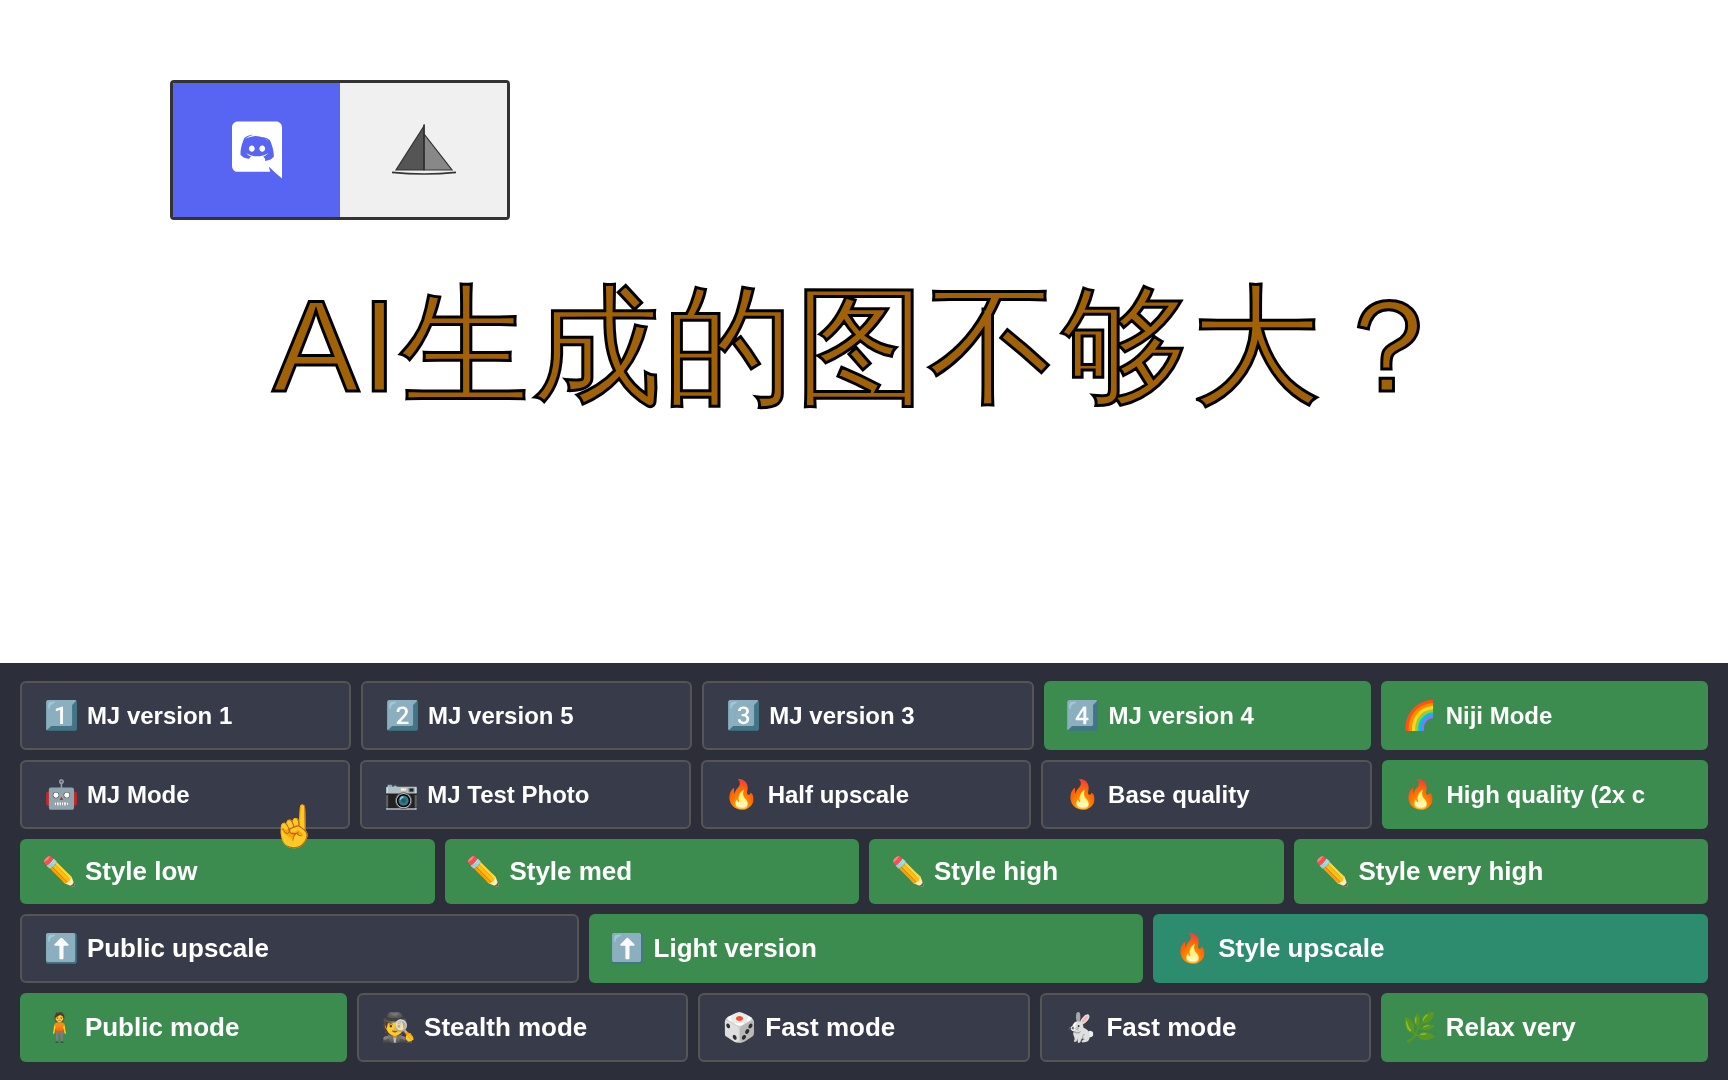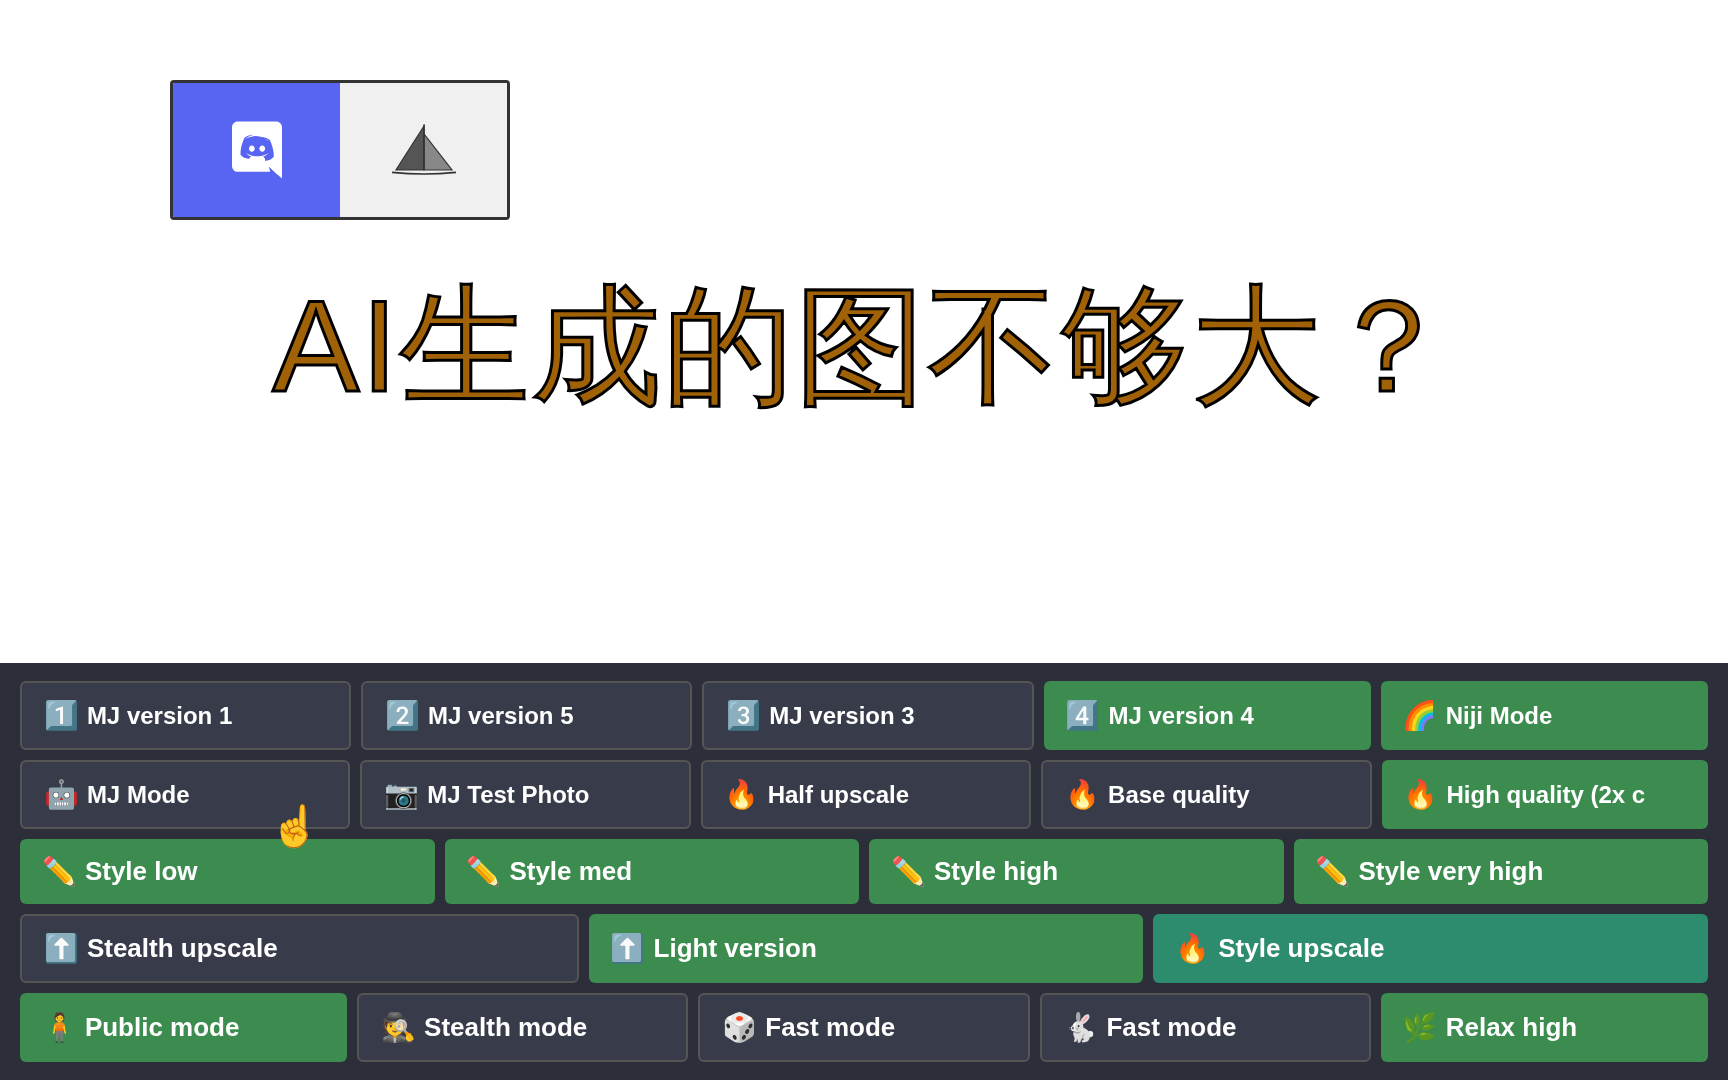--- a/index.html
+++ b/index.html
@@ -212,21 +212,21 @@
     </button>
     <button class="btn btn-green">
       <span class="btn-icon">✏️</span>
       <span>Style very high</span>
     </button>
   </div>
 
   <div class="btn-row row4">
     <button class="btn btn-dark">
       <span class="btn-icon">⬆️</span>
-      <span>Stealth upscale</span>
+      <span>Public upscale</span>
     </button>
     <button class="btn btn-green">
       <span class="btn-icon">⬆️</span>
       <span>Light version</span>
     </button>
     <button class="btn btn-teal">
       <span class="btn-icon">🔥</span>
       <span>Style upscale</span>
     </button>
   </div>
@@ -243,18 +243,18 @@
     <button class="btn btn-dark">
       <span class="btn-icon">🎲</span>
       <span>Fast mode</span>
     </button>
     <button class="btn btn-dark">
       <span class="btn-icon">🐇</span>
       <span>Fast mode</span>
     </button>
     <button class="btn btn-green">
       <span class="btn-icon">🌿</span>
-      <span>Relax high</span>
+      <span>Relax very</span>
     </button>
   </div>
 </div>
 
 <div class="cursor">☝️</div>
 
 </body></html>

